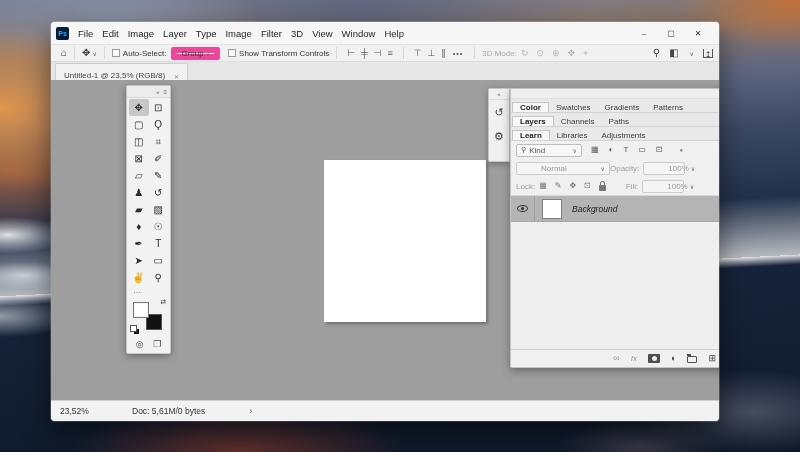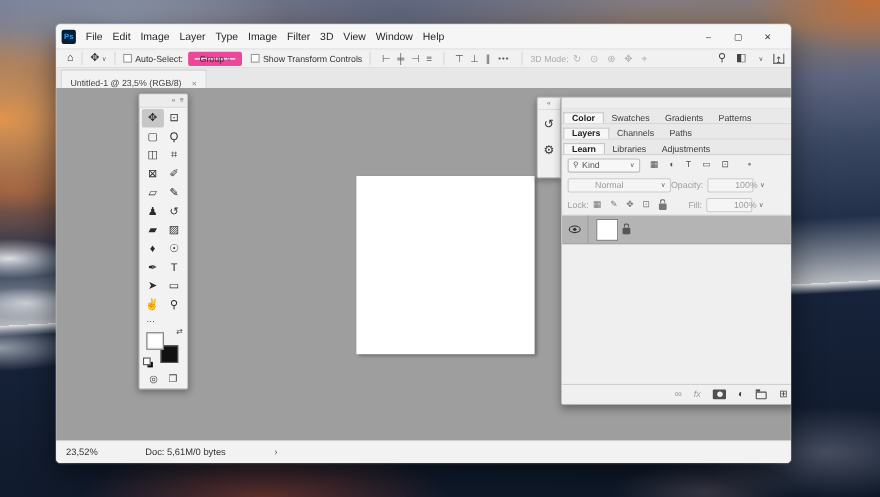--- a/index.html
+++ b/index.html
@@ -322,20 +322,21 @@
             <span class="v">100%</span>
             <span class="chev">∨</span>
           </span>
         </div>
         <div class="layerlist">
           <div class="layer-row">
             <span class="eyecol">
                 <span class="eye"></span>
               </span>
             <span class="thumb"></span>
+            <span class="lname">Background</span>
             <span class="padlock"></span>
           </div>
         </div>
         <div class="lfooter">
           <span class="fdim">∞</span>
           <span class="fdim fxi">fx</span>
           <span class="maskico"></span>
           <span class="fdark">◐</span>
           <span class="folderico"></span>
           <span class="fdark">⊞</span>

